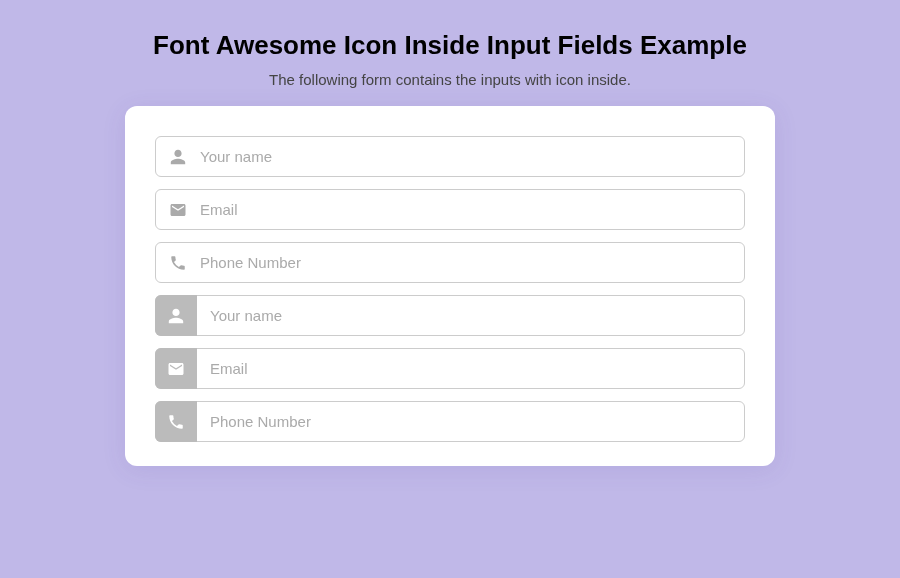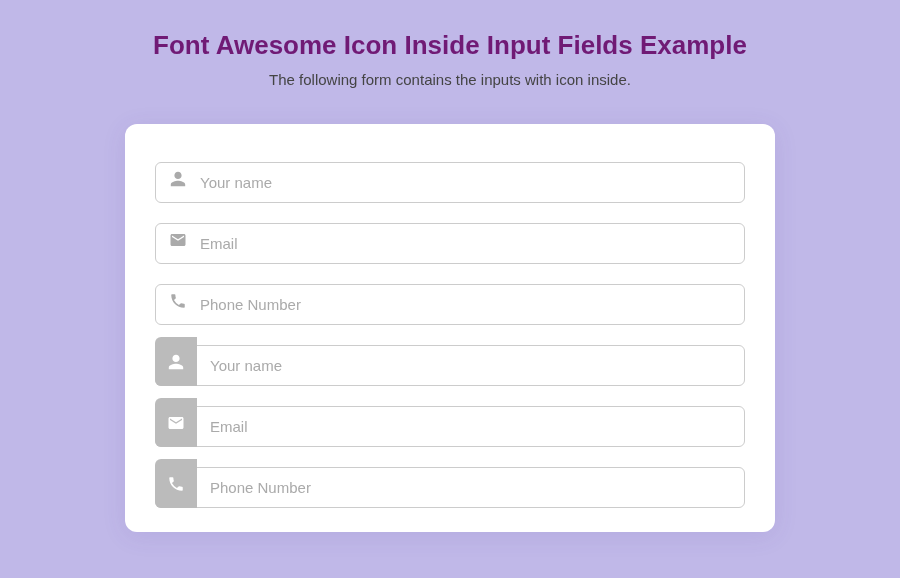--- a/index.html
+++ b/index.html
@@ -17,29 +17,29 @@
       flex-direction: column;
       align-items: center;
       justify-content: flex-start;
       padding: 30px 20px;
       overflow: hidden;
     }
 
     .page-title {
       font-size: 26px;
       font-weight: bold;
-      color: #701a75;
+      color: #000000;
       margin-bottom: 10px;
       text-align: center;
     }
 
     .page-subtitle {
       font-size: 15px;
       color: #444;
-      margin-bottom: 36px;
+      margin-bottom: 18px;
       text-align: center;
     }
 
     .form-card {
       background: #fff;
       border-radius: 12px;
       padding: 30px 30px 24px 30px;
       width: 650px;
       box-shadow: 0 4px 24px rgba(80,60,160,0.10);
       display: flex;
@@ -68,21 +68,20 @@
 
     .input-wrapper input {
       width: 100%;
       padding: 11px 14px 11px 44px;
       border: 1px solid #ccc;
       border-radius: 6px;
       font-size: 15px;
       color: #888;
       outline: none;
       background: #fff;
-      margin-top: 8px;
     }
 
     .input-wrapper input::placeholder {
       color: #aaa;
     }
 
     
     .input-wrapper.no-icon input {
       padding-left: 14px;
     }

